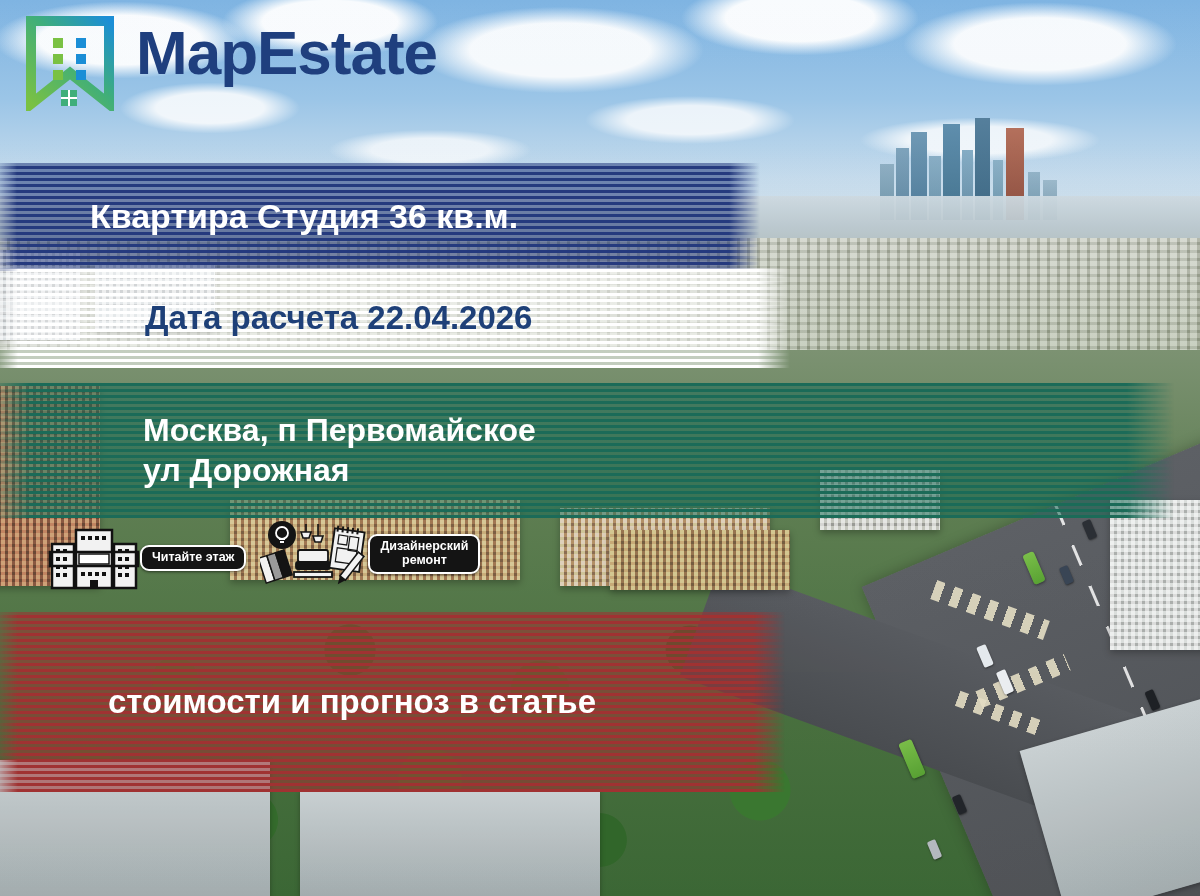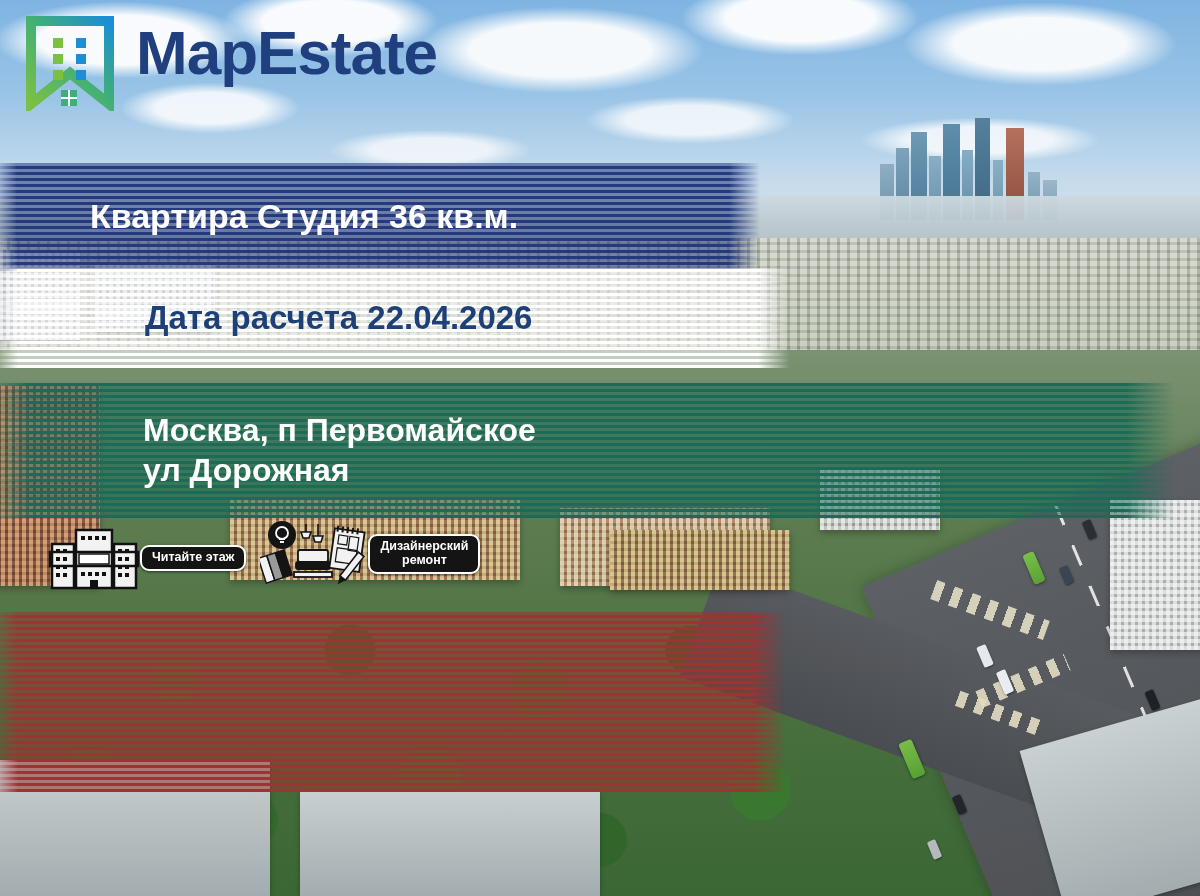--- a/index.html
+++ b/index.html
@@ -269,20 +269,21 @@
     <div class="paint" style="background:#1b6b58;"></div>
     <div class="label">
       <div>Москва, п Первомайское</div>
       <div>ул Дорожная</div>
     </div>
   </div>
 
   <div class="banner" id="banner-cta">
     <div class="paint" style="background:#a03232;"></div>
     <div class="label">
+      <div>стоимости и прогноз в статье</div>
     </div>
   </div>
 
   <div class="badges">
 
     <div class="badge">
       <div class="art">
         <svg width="92" height="62" viewBox="0 0 92 62">
           <g stroke="#111" stroke-width="2.5" fill="#f2f2f2">
             <rect x="4" y="16" width="22" height="44"></rect>

